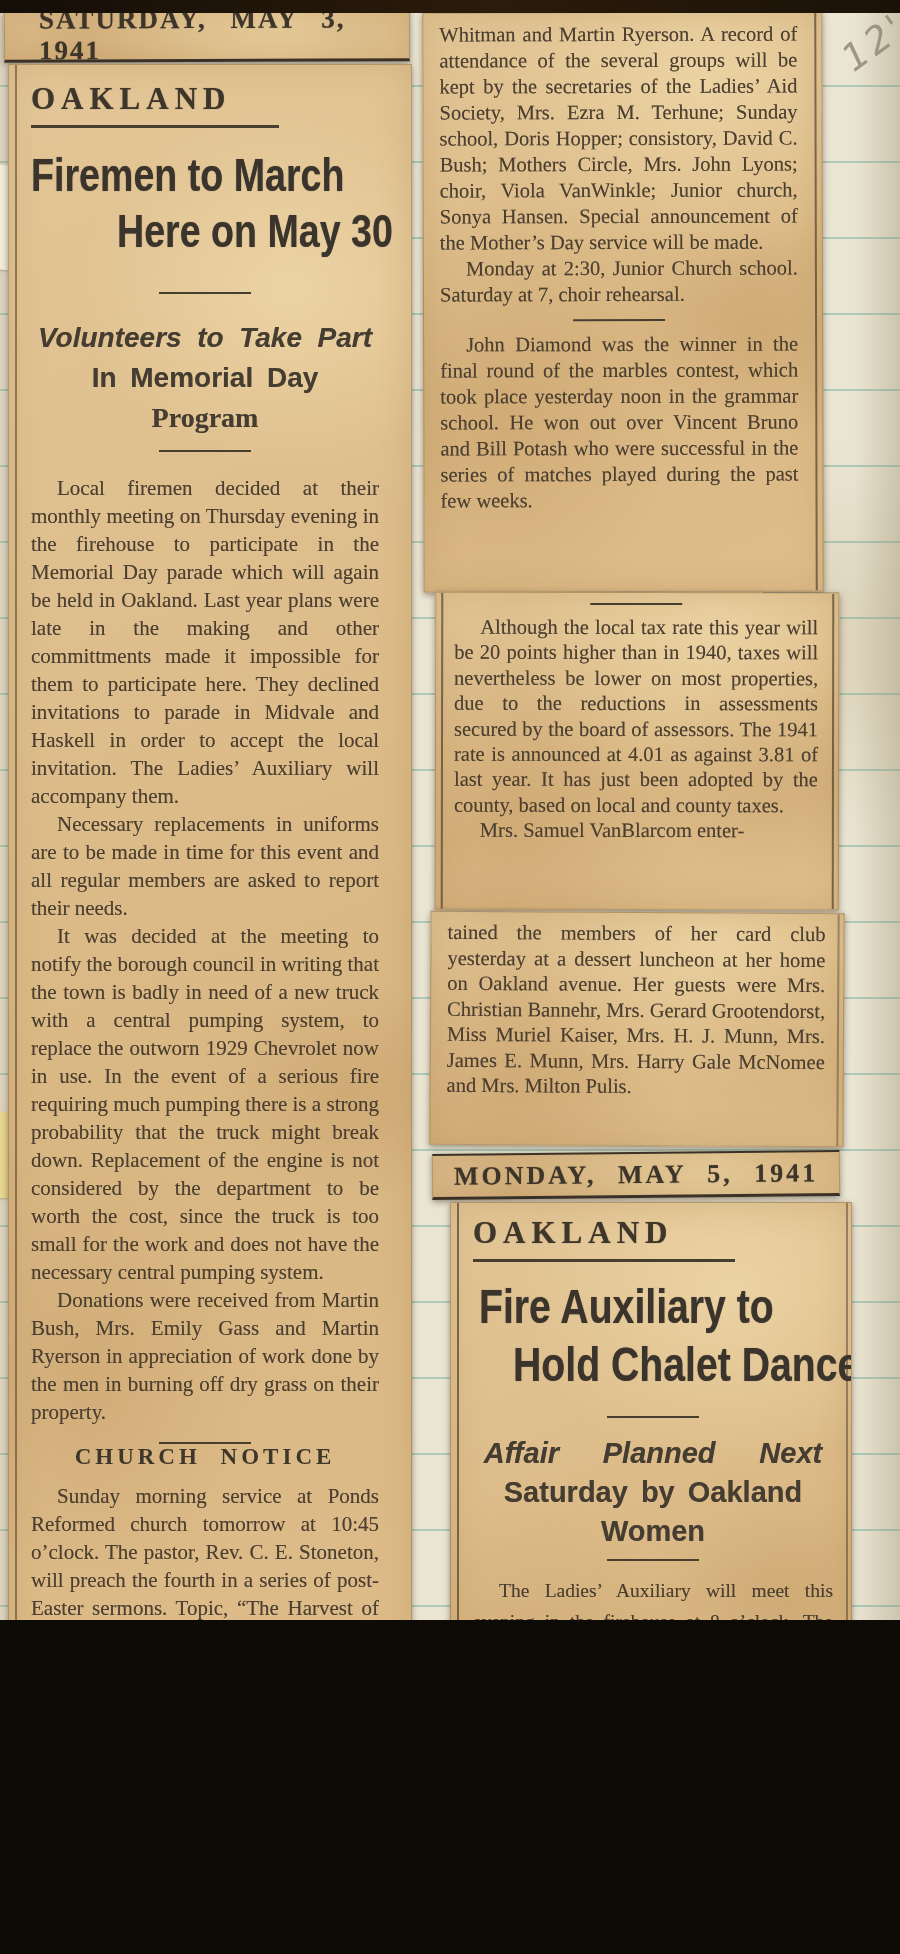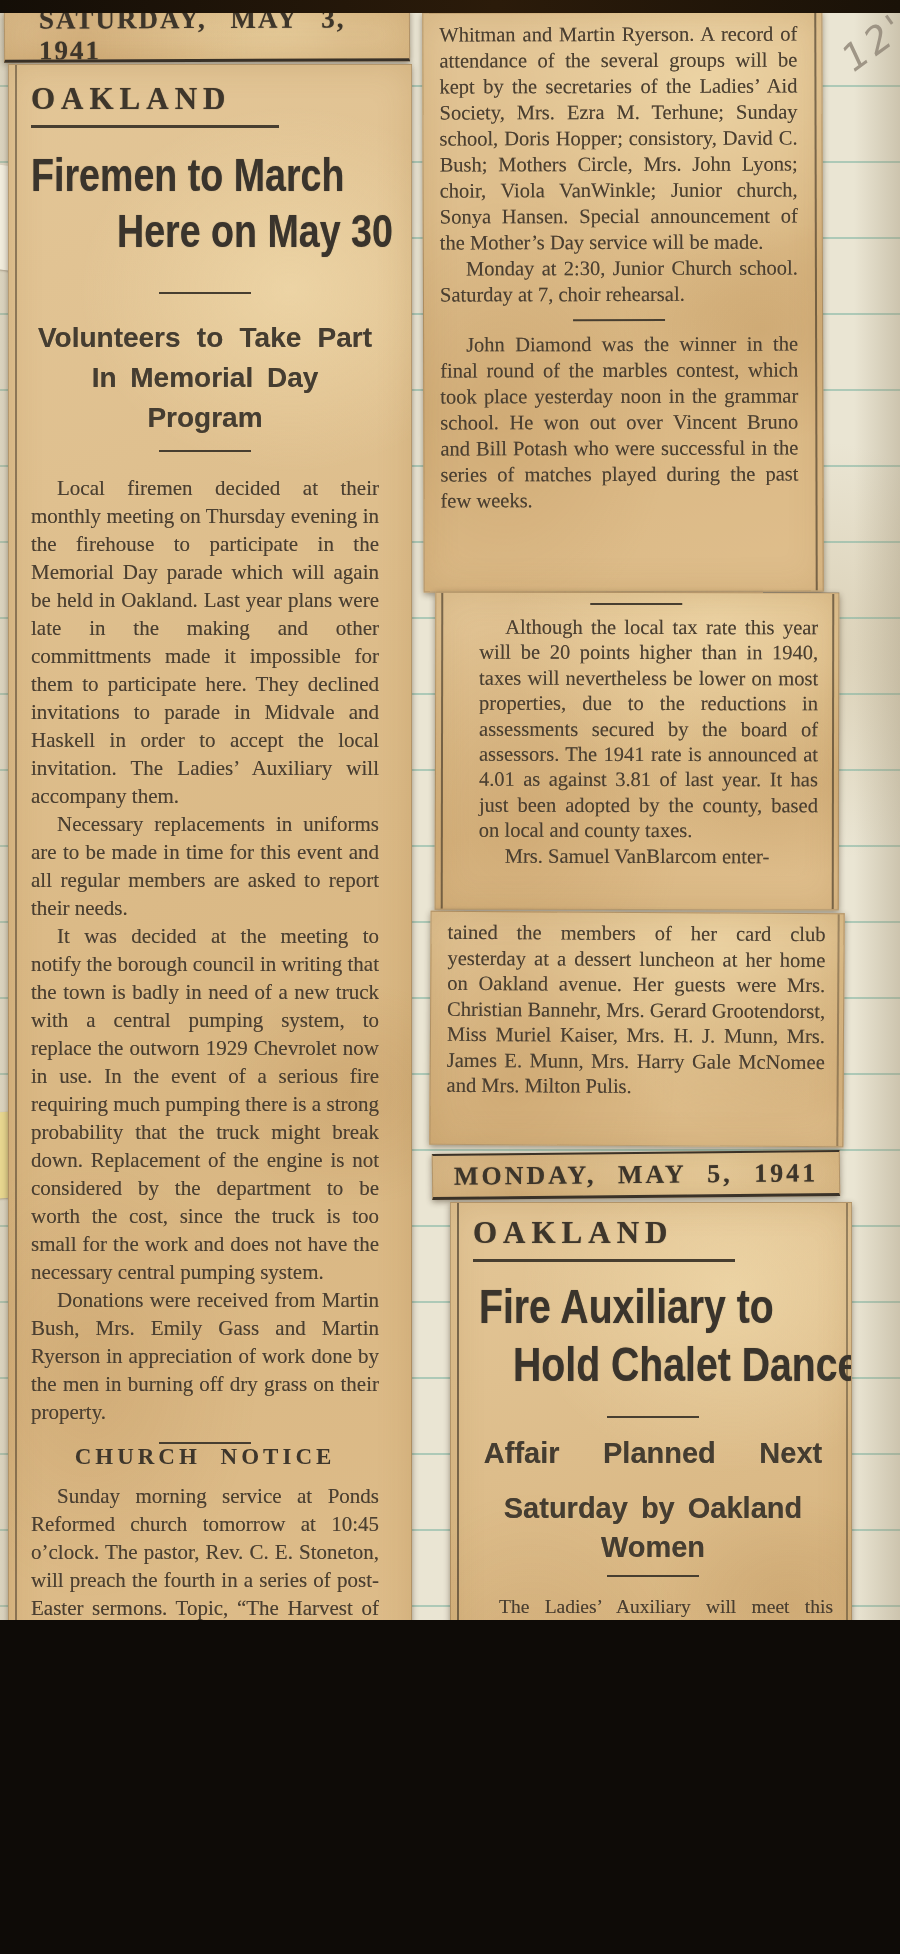--- a/index.html
+++ b/index.html
@@ -32,21 +32,21 @@
     text-shadow:0 0 1px rgba(60,48,34,.5);}
   .kicker{font-weight:700;font-size:31px;letter-spacing:6px;color:#3e362b;
     text-shadow:0 0 1px rgba(55,45,30,.6);}
   .krule{height:3px;background:#473e30;}
   .hl{font-family:"Liberation Sans",sans-serif;font-weight:700;color:#3a342c;
     white-space:nowrap;display:block;transform:scaleX(.8);transform-origin:0 50%;
     text-shadow:0 0 1px rgba(50,44,36,.55);}
   .rule-sm{width:92px;height:2px;background:#473e30;}
   .subline{font-family:"Liberation Sans",sans-serif;font-weight:700;color:#453d31;
     text-align:center;text-shadow:0 0 .5px rgba(55,47,36,.5);}
-  .spread{text-align:justify;text-align-last:justify;}
+  .spread{text-align:justify;text-align-last:justify;font-style:italic;}
   .bodytxt p{margin:0;text-align:justify;
     text-shadow:0 0 .4px rgba(70,56,40,.45);}
   .ind{text-indent:26px;}
   .notice{font-weight:700;text-align:center;font-size:23px;letter-spacing:4px;
     word-spacing:10px;color:#3e362b;}
   .center-rule{margin-left:auto;margin-right:auto;}
   #handnote{position:absolute;left:838px;top:16px;font-family:"DejaVu Sans",sans-serif;
     font-style:italic;font-size:37px;color:#93897a;transform:rotate(-36deg);
     letter-spacing:4px;opacity:.85;}
   .torn{position:absolute;background:#f1ecdc;box-shadow:0 1px 2px rgba(60,40,20,.3);}
@@ -70,21 +70,21 @@
   <div class="clip" style="left:8px;top:64px;width:404px;height:1873px;padding:16px 32px 0 22px;">
     <div class="vr" style="left:6px;background:rgba(62,50,36,.5);"></div>
     <div class="kicker">OAKLAND</div>
     <div class="krule" style="width:248px;margin-top:8px;"></div>
     <div class="hl" style="font-size:47px;line-height:50px;margin-top:22px;">Firemen to March</div>
     <div class="hl" style="font-size:47px;line-height:50px;margin-top:6px;margin-left:86px;">Here on May 30</div>
     <div class="rule-sm center-rule" style="margin-top:36px;"></div>
     <div style="margin-top:24px;">
       <div class="subline spread" style="font-size:28px;line-height:40px;width:96%;margin:0 auto;">Volunteers to Take Part</div>
       <div class="subline" style="font-size:28px;line-height:40px;word-spacing:6px;">In Memorial Day</div>
-      <div class="subline" style="font-size:28px;line-height:40px;">Program</div>
+      <div class="subline" style="font-size:28px;line-height:40px;font-family:Liberation Serif, serif;">Program</div>
     </div>
     <div class="rule-sm center-rule" style="margin-top:12px;"></div>
     <div class="bodytxt" style="margin-top:22px;font-size:21px;line-height:28px;">
       <p class="ind">Local firemen decided at their monthly meeting on Thursday evening in the firehouse to participate in the Memorial Day parade which will again be held in Oakland. Last year plans were late in the making and other committments made it impossible for them to participate here. They declined invitations to parade in Midvale and Haskell in order to accept the local invitation. The Ladies’ Auxiliary will accompany them.</p>
       <p class="ind">Necessary replacements in uniforms are to be made in time for this event and all regular members are asked to report their needs.</p>
       <p class="ind">It was decided at the meeting to notify the borough council in writing that the town is badly in need of a new truck with a central pumping system, to replace the outworn 1929 Chevrolet now in use. In the event of a serious fire requiring much pumping there is a strong probability that the truck might break down. Replacement of the engine is not considered by the department to be worth the cost, since the truck is too small for the work and does not have the necessary central pumping system.</p>
       <p class="ind">Donations were received from Martin Bush, Mrs. Emily Gass and Martin Ryerson in appreciation of work done by the men in burning off dry grass on their property.</p>
     </div>
     <div class="rule-sm center-rule" style="margin-top:16px;"></div>
     <div class="notice" style="margin-top:0;">CHURCH NOTICE</div>
@@ -102,21 +102,21 @@
     <div class="rule-sm center-rule" style="margin-top:12px;margin-bottom:10px;"></div>
     <div class="bodytxt" style="font-size:20.5px;line-height:26px;">
       <p class="ind">John Diamond was the winner in the final round of the marbles contest, which took place yesterday noon in the grammar school. He won out over Vincent Bruno and Bill Potash who were successful in the series of matches played during the past few weeks.</p>
     </div>
   </div>
 
   <div class="clip" style="left:435px;top:592px;width:404px;height:318px;padding:6px 20px 0 18px;transform:rotate(0.1deg);">
     <div class="vr" style="left:5px;"></div>
     <div class="vr" style="right:4px;"></div>
     <div class="rule-sm center-rule" style="margin-top:4px;margin-bottom:10px;"></div>
-    <div class="bodytxt" style="font-size:20.5px;line-height:25.4px;margin-left:25px;">
+    <div class="bodytxt" style="font-size:20.5px;line-height:25.4px;">
       <p class="ind">Although the local tax rate this year will be 20 points higher than in 1940, taxes will nevertheless be lower on most properties, due to the reductions in assessments secured by the board of assessors. The 1941 rate is announced at 4.01 as against 3.81 of last year. It has just been adopted by the county, based on local and county taxes.</p>
       <p class="ind">Mrs. Samuel VanBlarcom enter-</p>
     </div>
   </div>
 
   <div class="clip" style="left:430px;top:912px;width:414px;height:234px;padding:8px 18px 0 16px;transform:rotate(0.35deg);">
     <div class="vr" style="right:4px;background:rgba(62,50,36,.4);"></div>
     <div class="bodytxt" style="font-size:20.5px;line-height:25.5px;">
       <p>tained the members of her card club yesterday at a dessert luncheon at her home on Oakland avenue. Her guests were Mrs. Christian Bannehr, Mrs. Gerard Grootendorst, Miss Muriel Kaiser, Mrs. H. J. Munn, Mrs. James E. Munn, Mrs. Harry Gale McNomee and Mrs. Milton Pulis.</p>
     </div>
@@ -130,21 +130,21 @@
 
   <div class="clip" style="left:450px;top:1202px;width:402px;height:734px;padding:12px 18px 0 22px;">
     <div class="vr" style="left:6px;"></div>
     <div class="vr" style="right:3px;background:rgba(62,50,36,.45);"></div>
     <div class="kicker">OAKLAND</div>
     <div class="krule" style="width:262px;margin-top:8px;"></div>
     <div class="hl" style="font-size:49px;line-height:52px;margin-top:18px;margin-left:6px;">Fire Auxiliary to</div>
     <div class="hl" style="font-size:49px;line-height:52px;margin-top:6px;margin-left:40px;">Hold Chalet Dance</div>
     <div class="rule-sm center-rule" style="margin-top:26px;"></div>
     <div style="margin-top:16px;">
-      <div class="subline spread" style="font-size:29px;line-height:39px;width:94%;margin:16px auto;">Affair Planned Next</div>
+      <div class="subline spread" style="font-size:29px;line-height:39px;width:94%;margin:0 auto;">Affair Planned Next</div>
       <div class="subline" style="font-size:29px;line-height:39px;word-spacing:5px;">Saturday by Oakland</div>
       <div class="subline" style="font-size:29px;line-height:39px;">Women</div>
     </div>
     <div class="rule-sm center-rule" style="margin-top:8px;"></div>
     <div class="bodytxt" style="margin-top:14px;font-size:19.5px;line-height:31px;">
       <p class="ind">The Ladies’ Auxiliary will meet this evening in the firehouse at 8 o’clock. The meeting is of special importance as all plans for the auxiliary dance will be completed. The dance is to be held Saturday evening, May 10, at the Oakland Chalet and the entire membership of the organization constitutes the committee in charge. Mrs. Alice Bush, president, is general chairman.</p>
       <p class="ind">A report on the progress of the uniforms, which are being made, will also be received.</p>
     </div>
   </div>
 

